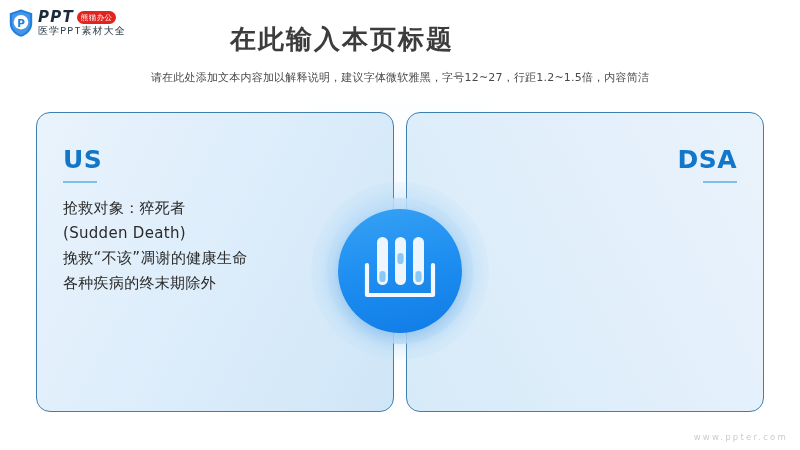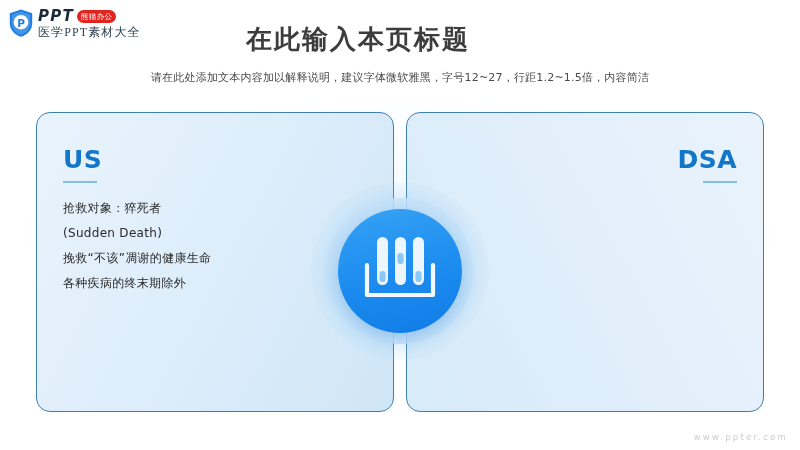--- a/index.html
+++ b/index.html
@@ -67,42 +67,41 @@
     color: #ffffff;
     font-size: 7.5px;
     line-height: 1;
     padding: 2.5px 4px 2.5px 4px;
     border-radius: 7px;
     letter-spacing: 0.4px;
     white-space: nowrap;
     font-family: Liberation Sans, sans-serif;
   }
   .logo-sub {
-    font-size: 12px;
+    font-size: 10px;
     color: #33424f;
     letter-spacing: 1.1px;
     line-height: 1;
     white-space: nowrap;
-    font-family: Liberation Serif, serif;
+    font-family: Liberation Mono, monospace;
     text-align: right;
   }
 
   
   .title {
     position: absolute;
     top: 22px;
     left: 0;
     width: 684px;
     text-align: center;
     font-family: "DejaVu Sans", sans-serif;
     font-size: 26px;
     font-weight: 700;
     letter-spacing: 2px;
     color: #3c3c3c;
-    margin-left: 16px;
   }
   .subtitle {
     position: absolute;
     top: 70px;
     left: 0;
     width: 800px;
     text-align: center;
     font-size: 11px;
     color: #4a4a4a;
     letter-spacing: 0.2px;
@@ -157,21 +156,21 @@
     width: 34px;
     height: 1.5px;
     background: #7fc0ea;
     margin-top: 9px;
     margin-bottom: 13px;
   }
   .panel-right .head-rule { margin-left: auto; }
 
   .panel-lines {
     font-family: "DejaVu Sans", sans-serif;
-    font-size: 12px;
+    font-size: 15px;
     color: #2a2a2a;
     line-height: 25px;
     letter-spacing: 0.3px;
   }
   .panel-line { white-space: nowrap; }
 
   
   .emblem {
     position: absolute;
     left: 311px;

